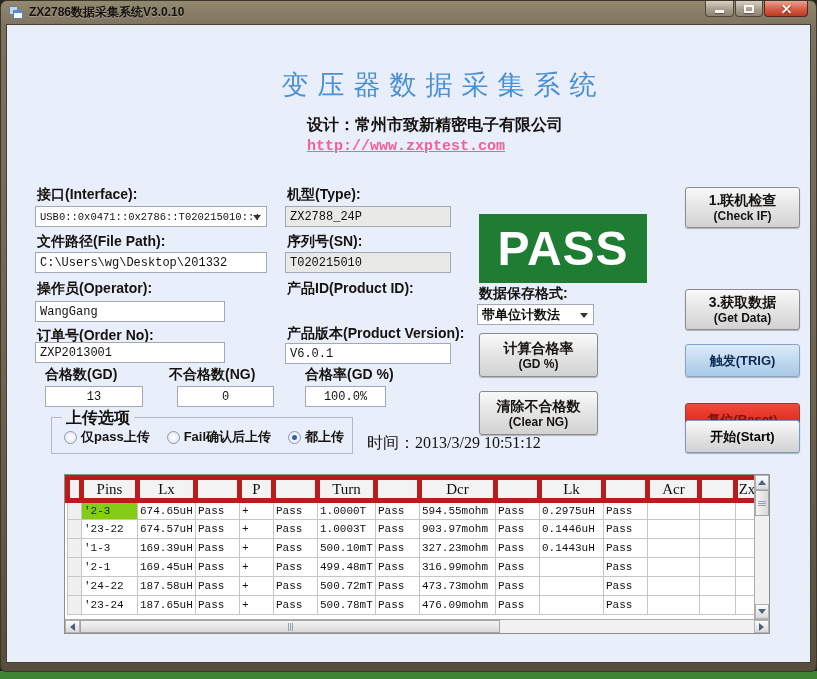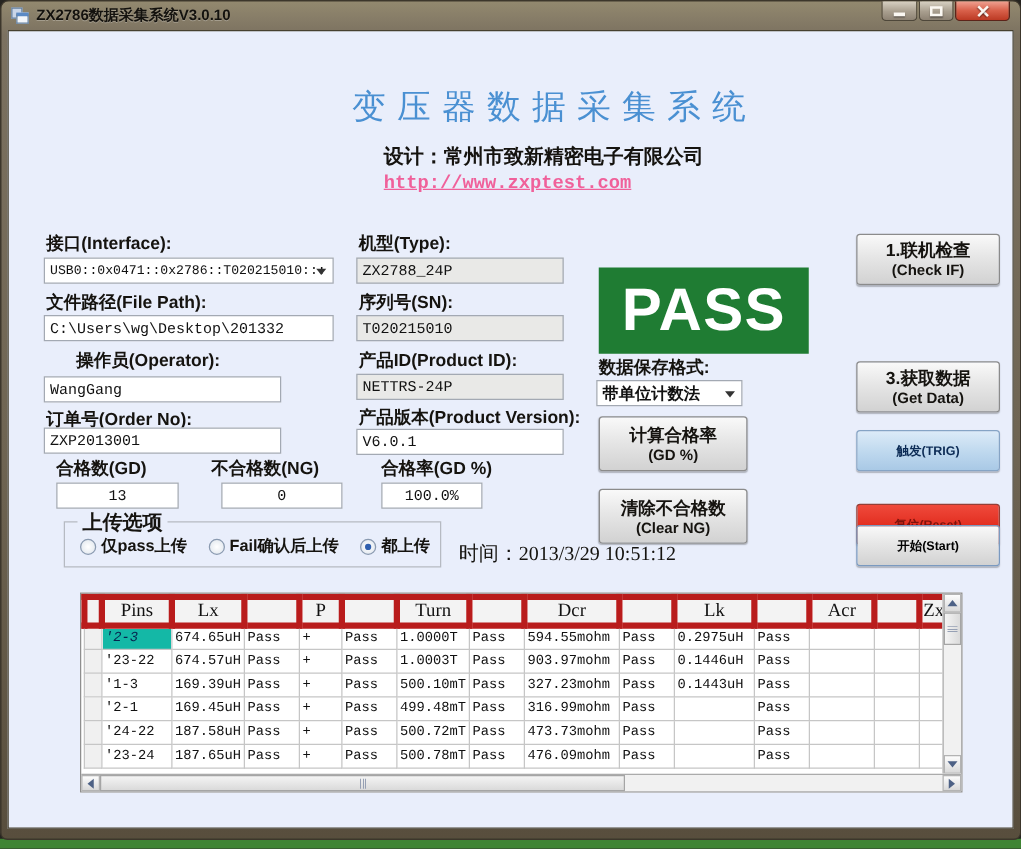--- a/index.html
+++ b/index.html
@@ -61,36 +61,36 @@
     display:flex; align-items:center; justify-content:center; color:#fff; font-size:48px; font-weight:700; letter-spacing:1px; }
 
   .time-line { position:absolute; left:360px; top:408px; font-family:"Liberation Serif",serif;
     font-size:16px; color:#15130f; white-space:nowrap; }
 
   
   .btn { position:absolute; border:1px solid #8b8b8b; border-radius:3px; cursor:pointer;
     background:linear-gradient(#f9f9f9,#e6e6e6 45%,#d2d2d2); box-shadow:0 1px 1px rgba(0,0,0,.25);
     display:flex; flex-direction:column; align-items:center; justify-content:center; color:#15130f; font-weight:700; }
   .btn .l1 { font-size:14px; line-height:17px; } .btn .l2 { font-size:12px; line-height:14px; }
-  .btn.single { font-size:10px; }
+  .btn.single { font-size:13px; }
   .btn.trig { background:linear-gradient(#dcebf8,#bed8ee 55%,#a9c9e6); border-color:#86a4c5; color:#0c2b55; }
   .btn.reset { background:linear-gradient(#ef4a3c,#e22d1f 55%,#d42113); border-color:#953e36; color:#7e120c;margin-top:21px; }
   .btn.start { border-color:#7b9ac0; color:#000; }
 
   
   .grid { position:absolute; left:57px; top:449px; width:706px; height:160px; border:1px solid #8e8e8e; background:#fff; display:flex; flex-direction:column; }
   .grid-top { flex:1; display:flex; overflow:hidden; }
   .grid-scrollwrap { width:691px; overflow:hidden; }
   table.dg { border-collapse:collapse; table-layout:fixed; width:691px; }
   table.dg th { height:23px; background:#f3f3f3; border:5px solid #b91c1c;
     font-family:"Liberation Serif",serif; font-weight:400; font-size:15px; color:#111; text-align:center; overflow:hidden; }
   table.dg td { height:19px; border:1px solid #c6c6c6; padding:0 2px;
     font-family:"Liberation Mono",monospace; font-size:11px; color:#111; white-space:nowrap; overflow:hidden; }
   table.dg td.rowhdr { background:#f0f0f0; }
-  table.dg td.sel { background:#14b8a6; color:#06254f;font-style:italic; }
+  table.dg td.sel { background:#84cc16; color:#06254f; }
 
   .vscroll { width:15px; background:#f1f1f1; border-left:1px solid #ababab; display:flex; flex-direction:column; }
   .hscroll { height:14px; background:#f1f1f1; border-top:1px solid #ababab; display:flex; }
   .sb-btn { background:linear-gradient(#fdfdfd,#d9d9d9); border:1px solid #b3b3b3; display:flex; align-items:center; justify-content:center; cursor:pointer; flex:0 0 auto; }
   .vscroll .sb-btn { height:15px; } .hscroll .sb-btn { width:15px; }
   .tri-up { width:0;height:0;border-left:4px solid transparent;border-right:4px solid transparent;border-bottom:5px solid #4d6185; }
   .tri-down { width:0;height:0;border-left:4px solid transparent;border-right:4px solid transparent;border-top:5px solid #4d6185; }
   .tri-left { width:0;height:0;border-top:4px solid transparent;border-bottom:4px solid transparent;border-right:5px solid #4d6185; }
   .tri-right { width:0;height:0;border-top:4px solid transparent;border-bottom:4px solid transparent;border-left:5px solid #4d6185; }
   .vthumb { height:26px; border:1px solid #a5a5a5; background:linear-gradient(90deg,#f4f4f4,#dadada); cursor:pointer; display:flex; align-items:center; justify-content:center; }
@@ -131,21 +131,21 @@
       <div class="designer">设计：常州市致新精密电子有限公司</div>
       <div class="site-url">http://www.zxptest.com</div>
 
       <div class="lbl" style="left:30px;top:161px;">接口(Interface):</div>
       <div class="combo" style="left:28px;top:181px;width:232px;font-size:10.5px;">
         <span>USB0::0x0471::0x2786::T020215010:::</span>
         <span class="combo-arrow"></span>
       </div>
       <div class="lbl" style="left:30px;top:208px;">文件路径(File Path):</div>
       <input class="tb" style="left: 28px; top: 227px; width: 232px;" value="C:\Users\wg\Desktop\201332">
-      <div class="lbl" style="left:30px;top:255px;margin-left:24px;">操作员(Operator):</div>
+      <div class="lbl" style="left:30px;top:255px;">操作员(Operator):</div>
       <input class="tb" style="left: 28px; top: 276px; width: 190px;" value="WangGang">
       <div class="lbl" style="left:30px;top:302px;">订单号(Order No):</div>
       <input class="tb" style="left: 28px; top: 317px; width: 190px;" value="ZXP2013001">
       <div class="lbl" style="left:38px;top:341px;">合格数(GD)</div>
       <div class="lbl" style="left:162px;top:341px;">不合格数(NG)</div>
       <input class="tb center" style="left: 38px; top: 361px; width: 98px;" value="13">
       <input class="tb center" style="left: 170px; top: 361px; width: 97px;" value="0">
 
       <div class="groupbox">
         <span class="groupbox-legend">上传选项</span>
@@ -163,21 +163,20 @@
               <span>都上传</span>
             </span>
           </div>
       </div>
 
       <div class="lbl" style="left:280px;top:161px;">机型(Type):</div>
       <input class="tb ro" style="left: 278px; top: 181px; width: 166px;" value="ZX2788_24P">
       <div class="lbl" style="left:280px;top:208px;">序列号(SN):</div>
       <input class="tb ro" style="left: 278px; top: 227px; width: 166px;" value="T020215010">
       <div class="lbl" style="left:280px;top:255px;">产品ID(Product ID):</div>
-      <input class="tb ro" style="left: 278px; top: 274px; width: 166px;" value="NETTRS-24P">
       <div class="lbl" style="left:280px;top:300px;">产品版本(Product Version):</div>
       <input class="tb" style="left: 278px; top: 318px; width: 166px;" value="V6.0.1">
       <div class="lbl" style="left:298px;top:341px;">合格率(GD %)</div>
       <input class="tb center" style="left: 298px; top: 361px; width: 81px;" value="100.0%">
 
       <div class="pass-box" style="background: rgb(31, 124, 51);">
           <span>PASS</span>
         </div>
       <div class="lbl" style="left:472px;top:260px;">数据保存格式:</div>
       <div class="combo" style="left:470px;top:279px;width:117px;font-size:13px;font-family:'Liberation Sans',sans-serif;font-weight:600;">

